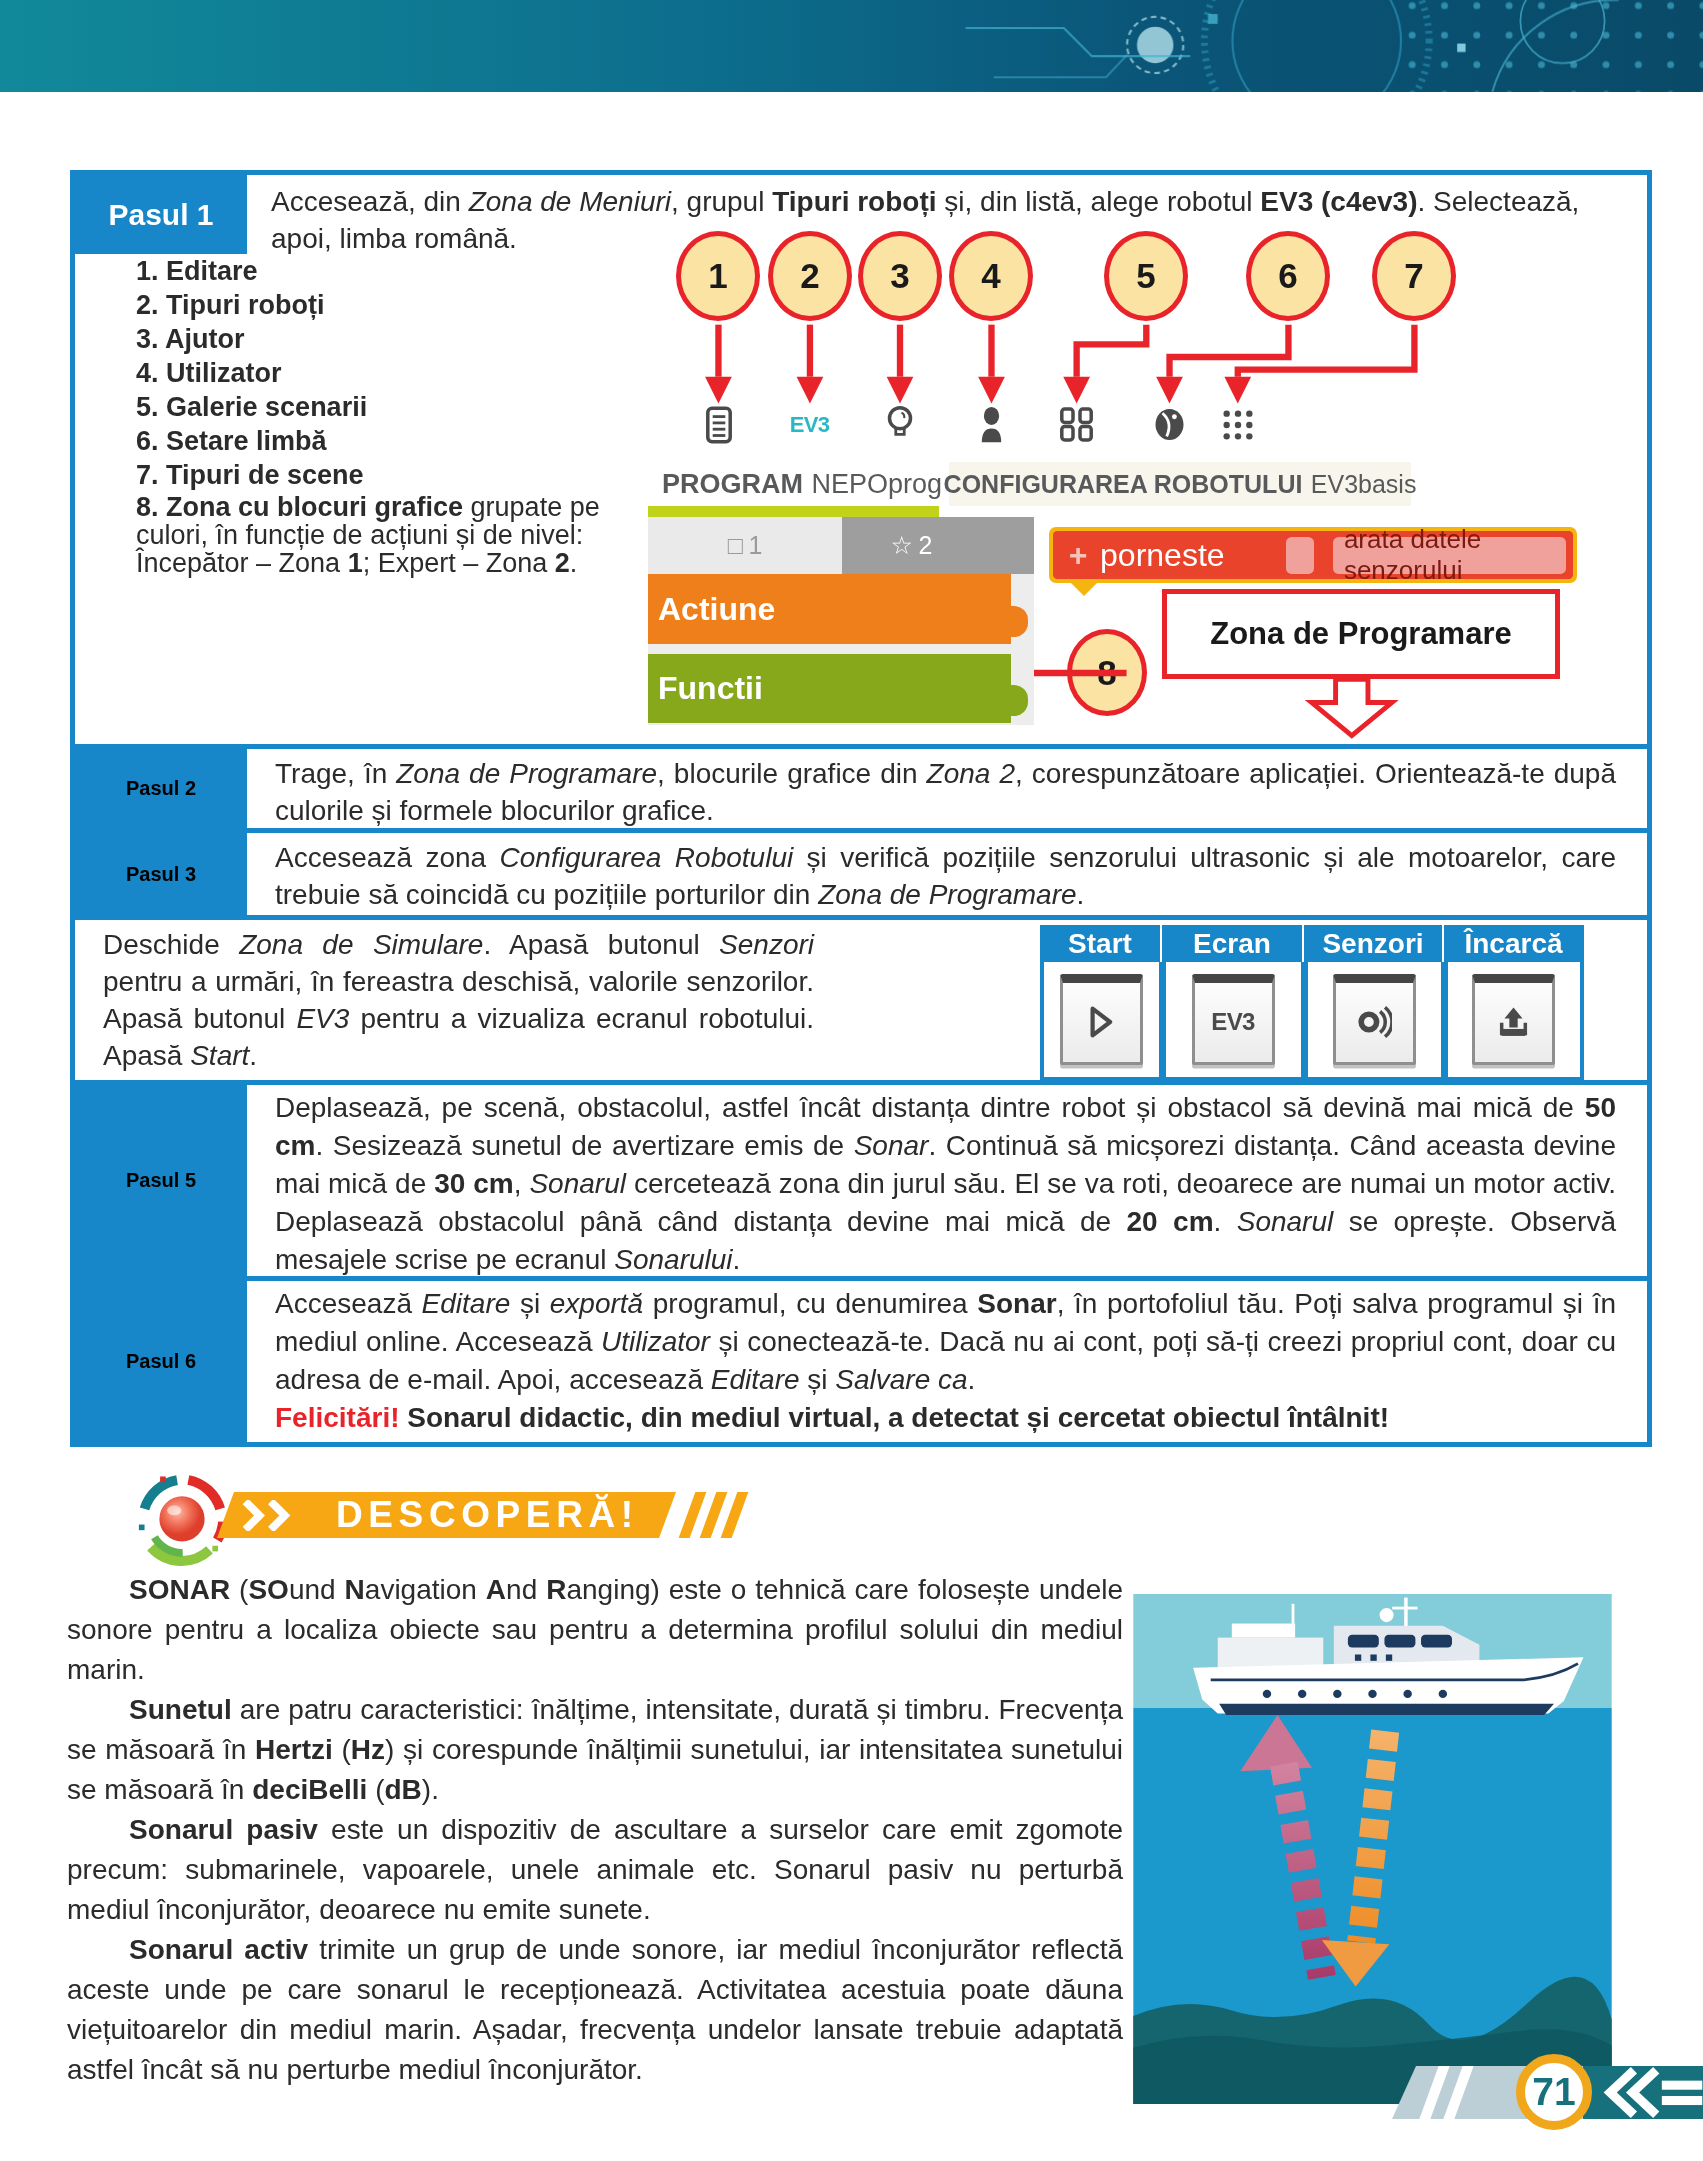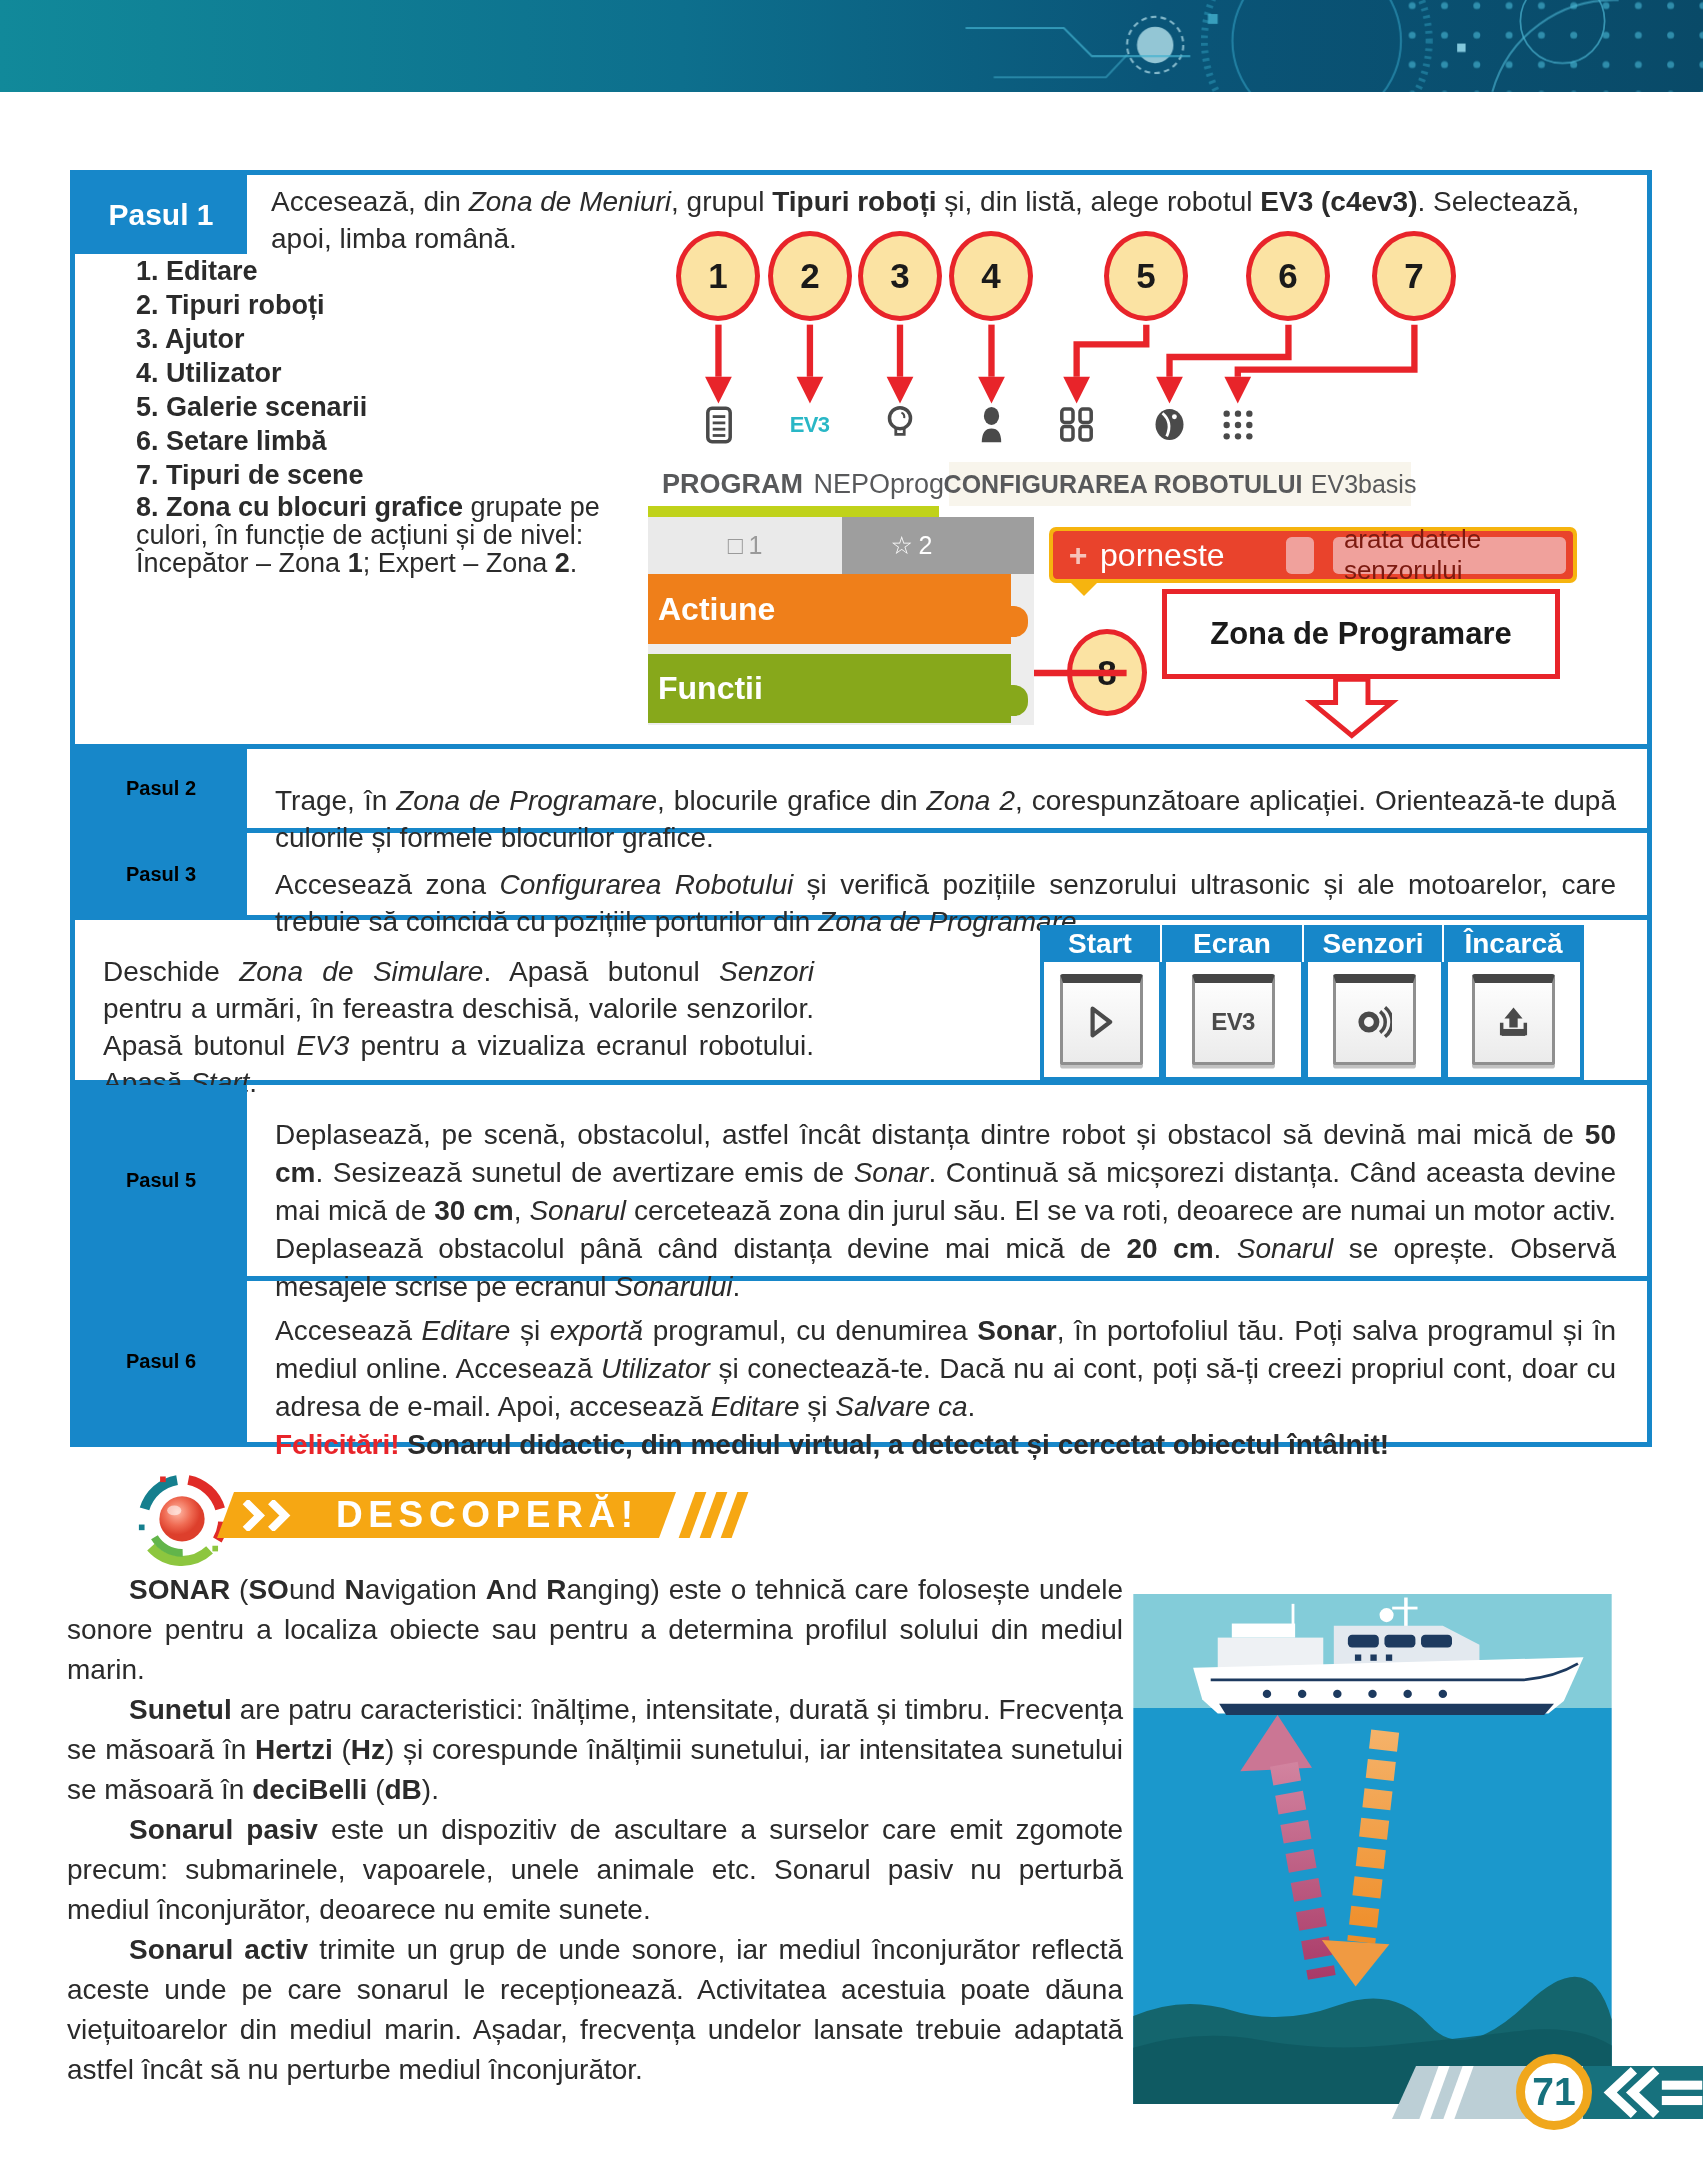--- a/index.html
+++ b/index.html
@@ -19,21 +19,21 @@
 
   
   .steps{position:absolute;left:70px;top:170px;width:1582px;border:5px solid var(--blue);
          box-sizing:border-box;background:#fff;}
   .sep{height:5px;background:var(--blue);}
   .row{position:relative;}
   .r1{height:569px;} .r2{height:79px;display:flex;} .r3{height:82px;display:flex;}
   .r4{height:160px;display:flex;} .r5{height:191px;display:flex;} .r6{height:161px;display:flex;}
   .lbl{flex:0 0 172px;background:var(--blue);color:#000000;display:flex;align-items:center;
        justify-content:center;font-weight:bold;font-size:20px;}
-  .cnt{flex:1;padding:5.6px 31px 0 28px;font-size:28px;line-height:37px;text-align:justify;margin-top:27px;}
+  .cnt{flex:1;padding:5.6px 31px 0 28px;font-size:28px;line-height:37px;text-align:justify;}
   .r5 .cnt{line-height:38px;padding-top:4.2px;}
   .r6 .cnt{line-height:38px;padding-top:4.2px;}
   .cnt p{margin:0;}
   .r4 .cnt{max-width:711px;padding-right:0;}
 
   
   .lbl1{position:absolute;left:0;top:0;width:172px;height:79px;background:var(--blue);color:#fff;
         display:flex;align-items:center;justify-content:center;font-weight:bold;font-size:30px;}
   .intro{position:absolute;left:196px;top:8.4px;width:1323px;margin:0;font-size:28px;line-height:37px;}
   .menu-list{position:absolute;left:61px;top:79px;width:493px;font-size:27px;font-weight:bold;}
@@ -49,21 +49,21 @@
   .a8{left:992px;top:454px;width:80px;height:87px;}
   .mico{position:absolute;top:230px;width:39px;height:39px;display:flex;align-items:center;
         justify-content:center;}
   .m1{left:624px;} .m2{left:715px;} .m3{left:805px;} .m4{left:897px;}
   .m5{left:982px;} .m6{left:1075px;} .m7{left:1143px;}
   .ev3cyan{color:#29b7c6;font-size:22px;font-weight:bold;letter-spacing:-0.7px;}
   .overlay{position:absolute;left:559px;top:51px;pointer-events:none;}
 
   
   .tabP{position:absolute;left:587px;top:287px;width:282px;height:44px;display:flex;align-items:center;
-        justify-content:space-between;font-size:27px;color:#58595b;white-space:nowrap;}
+        justify-content:flex-start;font-size:27px;color:#58595b;white-space:nowrap;}
   .tabC{position:absolute;left:874px;top:287px;width:462px;height:44px;background:#f8f5ec;display:flex;
         align-items:center;justify-content:center;font-size:25px;color:#58595b;white-space:nowrap;}
   .tabP b,.tabC b{margin-right:8.4px;}
   .underl{position:absolute;left:573px;top:331px;width:291px;height:11.3px;background:#c0d21a;}
   .panel{position:absolute;left:573px;top:342px;width:386px;height:208px;background:#ededed;}
   .tbar{position:absolute;left:0;top:0;width:386px;height:57px;background:#9e9e9e;display:flex;}
   .st1{width:194px;height:57px;background:#eaeaea;color:#9a9a9a;display:flex;align-items:center;
        justify-content:center;font-size:25px;gap:5.6px;}
   .st2{width:139px;height:57px;color:#fff;display:flex;align-items:center;justify-content:center;
        font-size:25px;gap:5.6px;}

